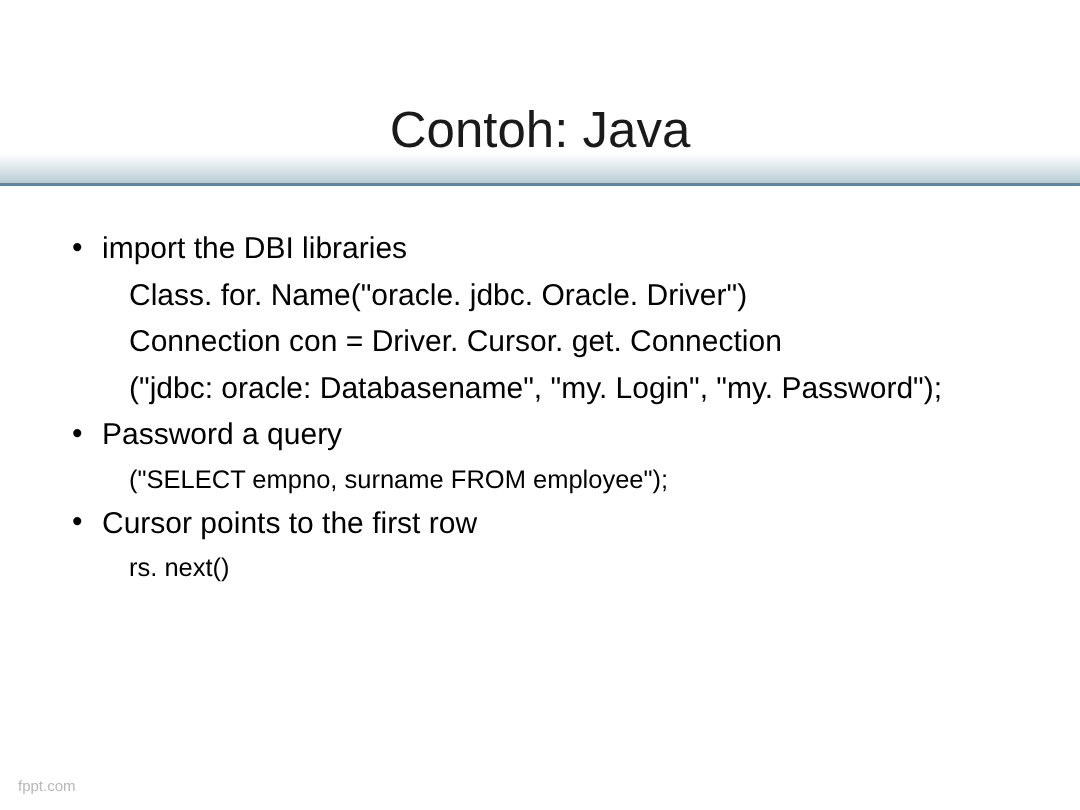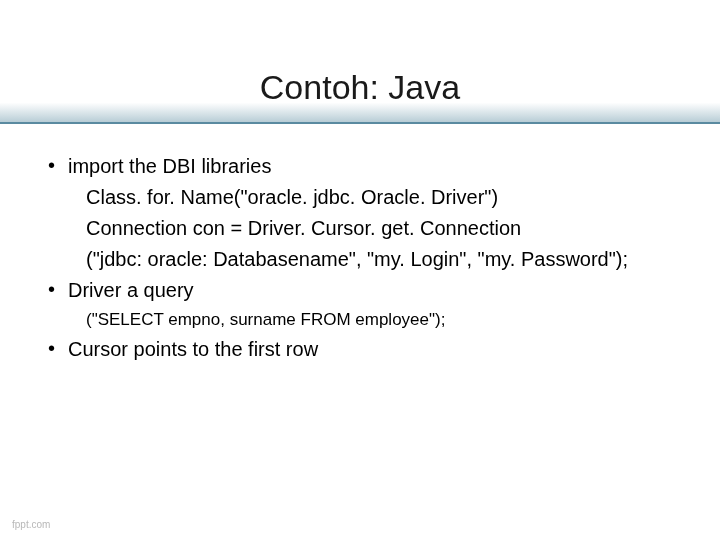--- a/index.html
+++ b/index.html
@@ -76,19 +76,20 @@
 <div class="header-band">
   <h1 class="title">Contoh: Java</h1>
 </div>
 
 <div class="content">
   <ul class="main-list">
     <li class="bulleted"><span class="line-main">import the DBI libraries</span></li>
     <li><span class="line-main indent">Class. for. Name("oracle. jdbc. Oracle. Driver")</span></li>
     <li><span class="line-main indent">Connection con = Driver. Cursor. get. Connection</span></li>
     <li><span class="line-main indent">("jdbc: oracle: Databasename", "my. Login", "my. Password");</span></li>
-    <li class="bulleted"><span class="line-main">Driver a query</span></li>
+    <li class="bulleted"><span class="line-main">Password a query</span></li>
     <li><span class="line-sub">("SELECT empno, surname FROM employee");</span></li>
     <li class="bulleted"><span class="line-main">Cursor points to the first row</span></li>
+    <li><span class="line-sub">rs. next()</span></li>
   </ul>
 </div>
 
 <div class="footer">fppt.com</div>
 
 </body></html>

